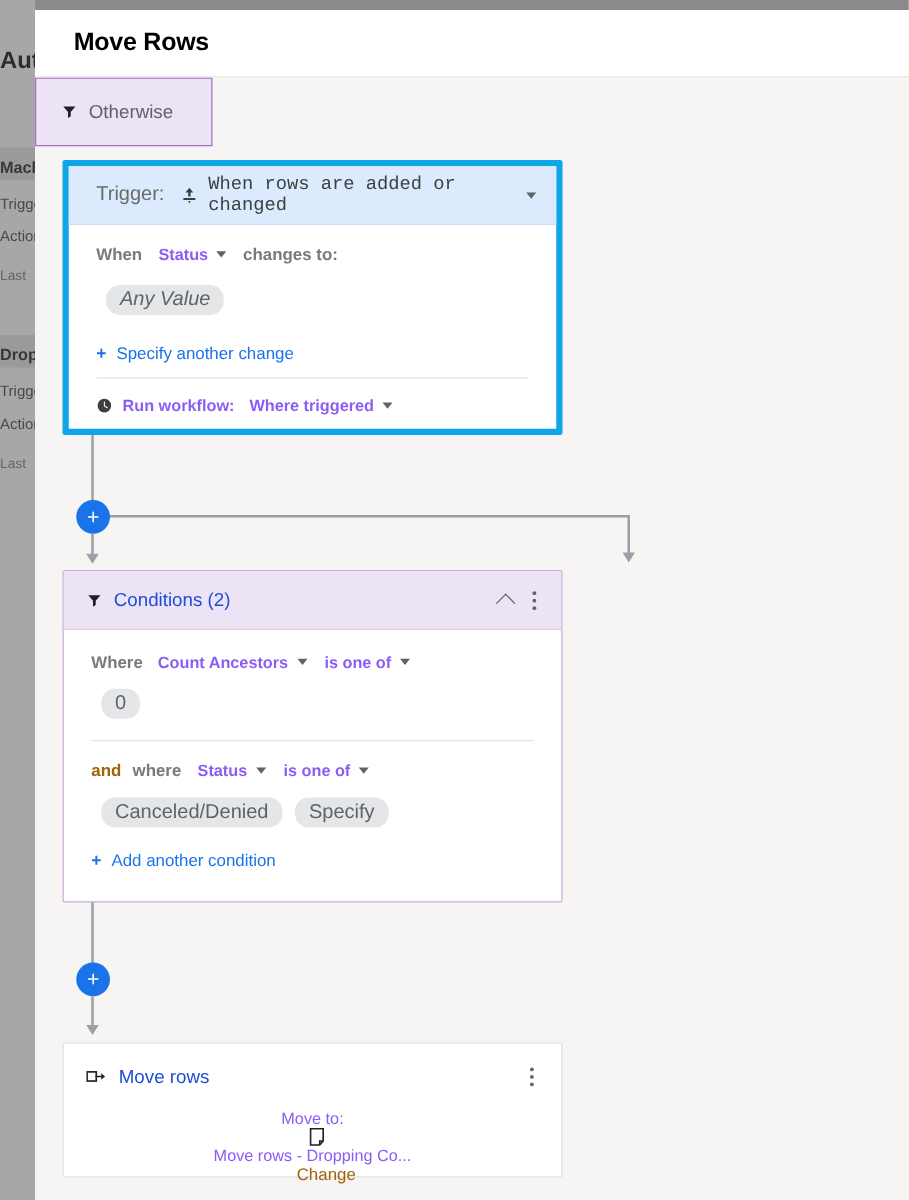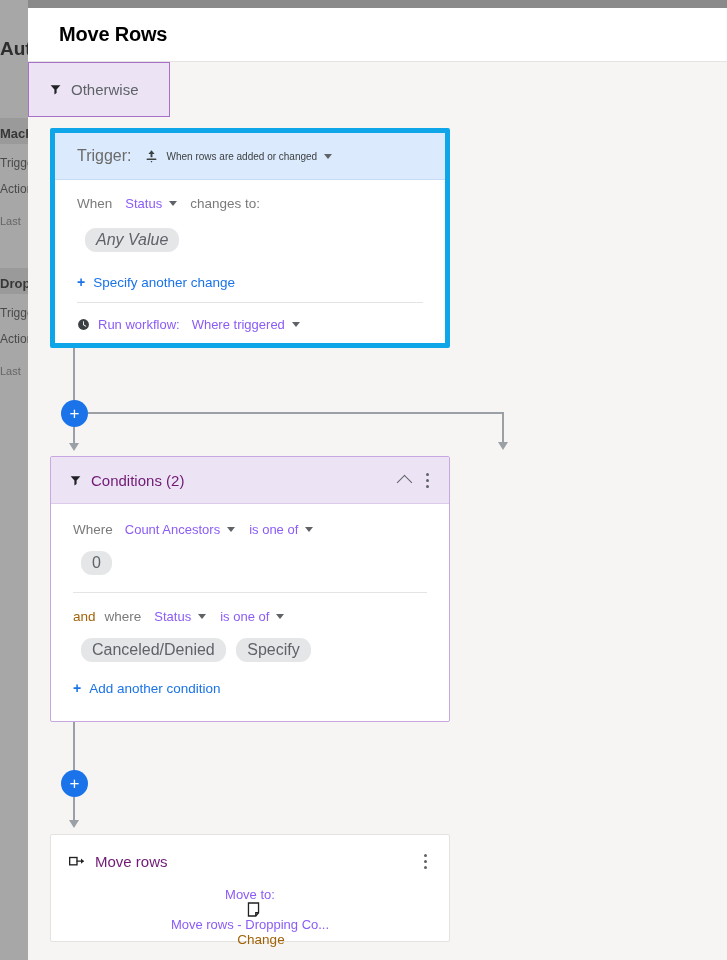--- a/index.html
+++ b/index.html
@@ -83,22 +83,22 @@
   #trigger-card {
     left: 22px; top: 66px; width: 400px; height: 220px;
     border: 5px solid #0ea5e9;
   }
   #trigger-head {
     background: #dbeafc;
     border-bottom: 1px solid #c6dcf7;
     padding-left: 22px;
   }
   .trigger-label { color:#6b6b6b; font-size:16px; margin-right:12px; }
-  .trigger-value { color:#3c4043; font-size:10px; }
-  .row { display:flex; align-items:center; }
+  .trigger-value { color:#3c4043; font-size:15px;font-family:Liberation Mono, monospace; }
+  .row { display:flex; align-items:center;font-weight:bold; }
   .muted { color:#7a7a7a; font-size:13.5px; }
   .field { color:#8b5cf6; font-size:13px; }
   .caret {
     display:inline-block; width:0; height:0; margin:0 2px 0 7px;
     border-left:4px solid transparent; border-right:4px solid transparent;
     border-top:5px solid #5f6368; vertical-align:middle;
   }
   .pill {
     display:inline-block; background:#e4e6e8; color:#5f6368;
     border-radius: 11px; padding: 3px 11px; font-size: 16px;
@@ -115,21 +115,21 @@
   #conditions-card {
     left: 22px; top: 394px; width: 400px; height: 266px;
     border: 1px solid #c7a8e0;
   }
   #conditions-head {
     background: #ece3f5;
     border-bottom: 1px solid #dccbea;
     padding-left: 18px;
     justify-content: space-between;
   }
-  .head-title { color:#701a75; font-size:15px; display:flex; align-items:center; }
+  .head-title { color:#1d4ed8; font-size:15px; display:flex; align-items:center; }
   .head-actions { display:flex; align-items:center; gap:16px; padding-right:6px;}
   .chev-up {
     width:11px; height:11px; border-left:1.6px solid #5f6368;
     border-top:1.6px solid #5f6368; transform: rotate(45deg);
     margin-top:4px;
   }
   .kebab { display:flex; flex-direction:column; gap:3px; cursor:pointer; }
   .kebab i { width:3px; height:3px; border-radius:50%; background:#5f6368; display:block;}
 
   

